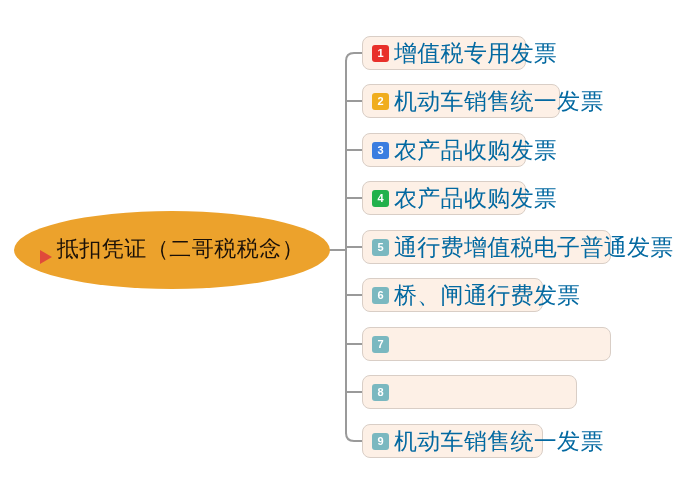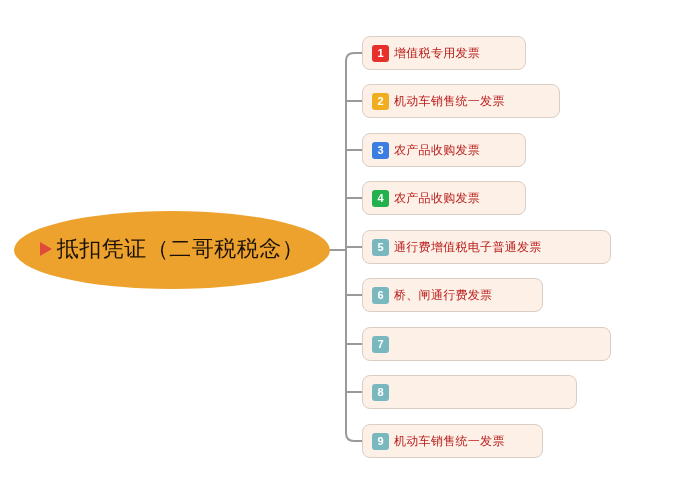--- a/index.html
+++ b/index.html
@@ -41,21 +41,21 @@
     width: 316px;
     height: 78px;
     border-radius: 50% / 50%;
     background: #eca22c;
     display: flex;
     align-items: center;
     justify-content: center;
   }
   #root-inner {
     display: flex;
-    align-items: center;
+    align-items: flex-end;
     gap: 5px;
     transform: translateY(-1px);
   }
   #root-marker {
     width: 0;
     height: 0;
     border-top: 7px solid transparent;
     border-bottom: 7px solid transparent;
     border-left: 12px solid #e04a3a;
     flex: 0 0 auto;
@@ -90,22 +90,22 @@
     border-radius: 3px;
     color: #ffffff;
     font-size: 11px;
     line-height: 17px;
     text-align: center;
     font-family: "Liberation Sans", sans-serif;
     font-weight: bold;
     margin-right: 5px;
   }
   .child-label {
-    font-size: 12px;
-    color: #b91c1c;
+    font-size: 23px;
+    color: #0369a1;
     font-family: Liberation Mono, monospace;
     letter-spacing: 0.3px;
   }
 </style>
 </head>
 <body>
 
 <div id="mindmap">
 
   <svg id="connectors" viewBox="0 0 673 478" width="673" height="478" xmlns="http://www.w3.org/2000/svg">

